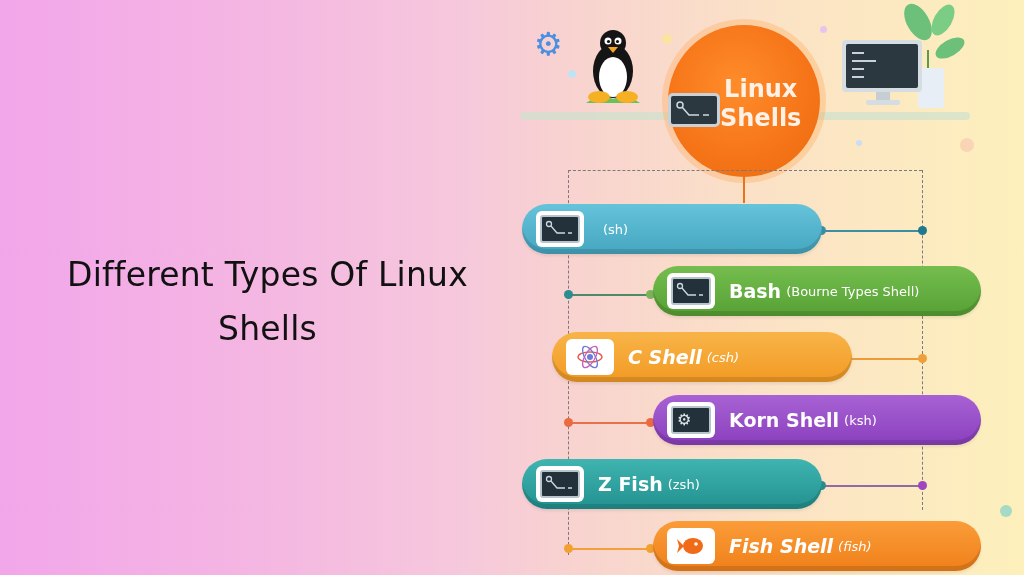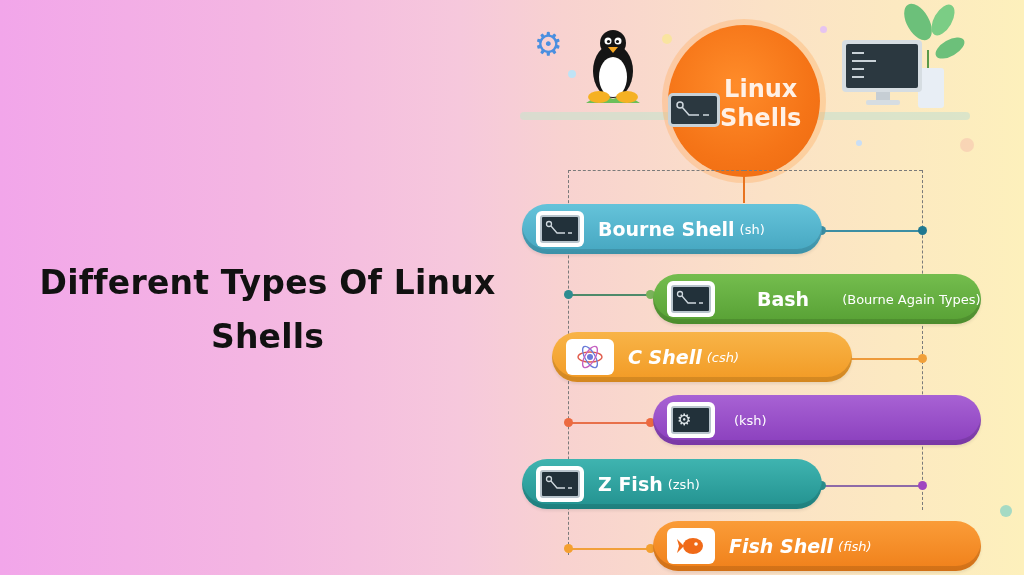--- a/index.html
+++ b/index.html
@@ -4,22 +4,22 @@
 <style>
   * { box-sizing: border-box; margin: 0; padding: 0; }
   html, body { width: 1024px; height: 575px; overflow: hidden; }
   body {
     position: relative;
     font-family: "DejaVu Sans", sans-serif;
     background: linear-gradient(90deg, #f2a6ea 0%, #f4b6e2 25%, #f6c8dc 45%, #f8d2d0 55%, #fbe2c6 75%, #fdf0bc 100%);
   }
   .title {
     position: absolute; left: 30px; top: 248px; width: 475px;
-    text-align: center; font-weight: bold; font-size: 33px; line-height: 54px;
-    color: #111; letter-spacing: 0.2px; margin-top: 8px;
+    text-align: center; font-weight: normal; font-size: 33px; line-height: 54px;
+    color: #111; letter-spacing: 0.2px;
   }
   
   .ground { position: absolute; left: 520px; top: 112px; width: 450px; height: 8px; border-radius: 4px; background: rgba(205,225,205,0.7); }
   .gear { position: absolute; left: 534px; top: 28px; font-size: 32px; color: #4a8fe0; line-height: 1; }
   .penguin { position: absolute; left: 582px; top: 27px; width: 62px; height: 82px; }
   .monitor { position: absolute; left: 840px; top: 38px; width: 88px; height: 72px; }
   .plant { position: absolute; left: 888px; top: 0; width: 80px; height: 110px; }
   .sparkle { position: absolute; border-radius: 50%; }
   .hub {
     position: absolute; left: 668px; top: 25px; width: 152px; height: 152px; border-radius: 50%;
@@ -119,36 +119,35 @@
 <div class="conn" style="left:822px;top:230px;width:100px;background:#3c8ea3;"></div>
 <div class="dot" style="left:817px;top:226px;background:#3c8ea3;"></div>
 <div class="dot" style="left:918px;top:226px;background:#1f7890;"></div>
 <div class="pill" style="left:522px;top:204px;width:300px;background:linear-gradient(180deg,#65c3da,#45a6c0);">
   <span class="ico">
       <span class="scr"><svg width="36" height="24" viewBox="0 0 36 24">
           <circle cx="7" cy="7" r="2.5" stroke="#cfd8de" stroke-width="1.3" fill="none"></circle>
           <path d="M9 9 L15 16 L23 16 M26 16 L30 16" stroke="#cfd8de" stroke-width="1.3" fill="none"></path>
         </svg></span>
     </span>
-  <span>Bourne Shell</span>
   <span class="sub">(sh)</span>
 </div>
 
 <div class="conn" style="left:568px;top:294px;width:88px;background:#4e8a6a;"></div>
 <div class="dot" style="left:564px;top:290px;background:#2d8c90;"></div>
 <div class="dot" style="left:646px;top:290px;background:#7ab35a;"></div>
-<div class="pill" style="left:653px;top:274px;width:328px;background:linear-gradient(180deg,#74bd4e,#57a034);gap:28px;">
+<div class="pill" style="left:653px;top:266px;width:328px;background:linear-gradient(180deg,#74bd4e,#57a034);">
   <span class="ico">
       <span class="scr"><svg width="36" height="24" viewBox="0 0 36 24">
           <circle cx="7" cy="7" r="2.5" stroke="#cfd8de" stroke-width="1.3" fill="none"></circle>
           <path d="M9 9 L15 16 L23 16 M26 16 L30 16" stroke="#cfd8de" stroke-width="1.3" fill="none"></path>
         </svg></span>
     </span>
   <span>Bash</span>
-  <span class="sub">(Bourne Again Types)</span>
+  <span class="sub">(Bourne Types Shell)</span>
 </div>
 
 <div class="conn" style="left:822px;top:358px;width:100px;background:#ee9a3a;"></div>
 <div class="dot" style="left:817px;top:354px;background:#f0a03a;"></div>
 <div class="dot" style="left:918px;top:354px;background:#f0a03a;"></div>
 <div class="pill" style="left:552px;top:332px;width:300px;background:linear-gradient(180deg,#f8b448,#f29a24);font-style:italic;">
   <span class="ico">
     <svg width="30" height="30" viewBox="0 0 30 30">
         <ellipse cx="15" cy="15" rx="12" ry="5" stroke="#e05a4a" stroke-width="1.3" fill="none"></ellipse>
         <ellipse cx="15" cy="15" rx="12" ry="5" transform="rotate(60 15 15)" stroke="#6a7bd8" stroke-width="1.3" fill="none"></ellipse>
@@ -160,20 +159,21 @@
   <span class="sub">(csh)</span>
 </div>
 
 <div class="conn" style="left:568px;top:422px;width:88px;background:#e8704a;"></div>
 <div class="dot" style="left:564px;top:418px;background:#ec6a40;"></div>
 <div class="dot" style="left:646px;top:418px;background:#ec6a40;"></div>
 <div class="pill" style="left:653px;top:395px;width:328px;background:linear-gradient(180deg,#a862d4,#8a3fbd);">
   <span class="ico">
       <span class="scr" style="display:flex;align-items:center;padding-left:4px;color:#dfe6ea;font-size:16px;line-height:1;">⚙</span>
     </span>
+  <span>Korn Shell</span>
   <span class="sub">(ksh)</span>
 </div>
 
 <div class="conn" style="left:822px;top:485px;width:100px;background:#8e6aa8;"></div>
 <div class="dot" style="left:817px;top:481px;background:#2b8e8c;"></div>
 <div class="dot" style="left:918px;top:481px;background:#a045c0;"></div>
 <div class="pill" style="left:522px;top:459px;width:300px;background:linear-gradient(180deg,#3fb4b0,#22918f);">
   <span class="ico">
       <span class="scr"><svg width="36" height="24" viewBox="0 0 36 24">
           <circle cx="7" cy="7" r="2.5" stroke="#cfd8de" stroke-width="1.3" fill="none"></circle>

